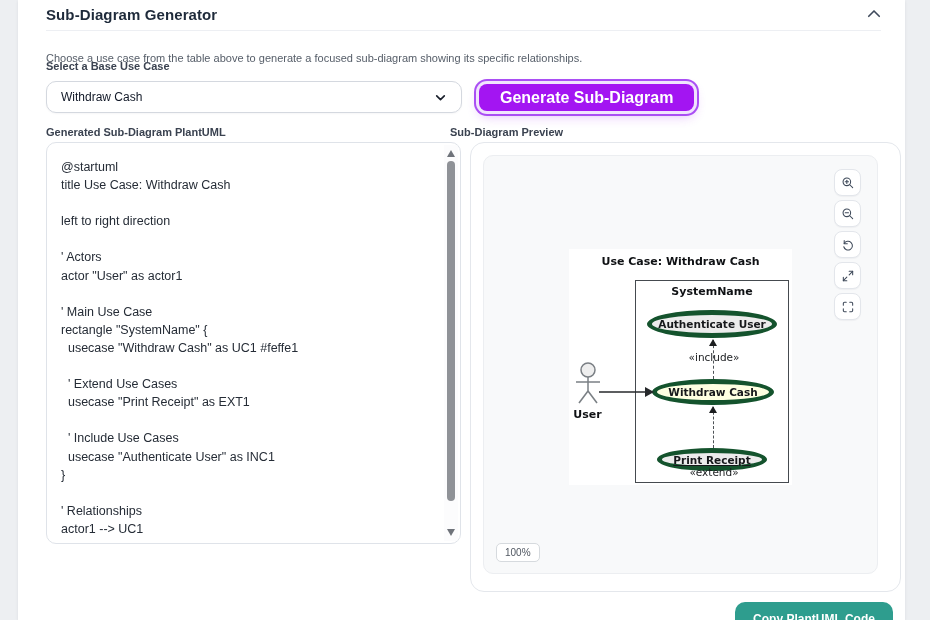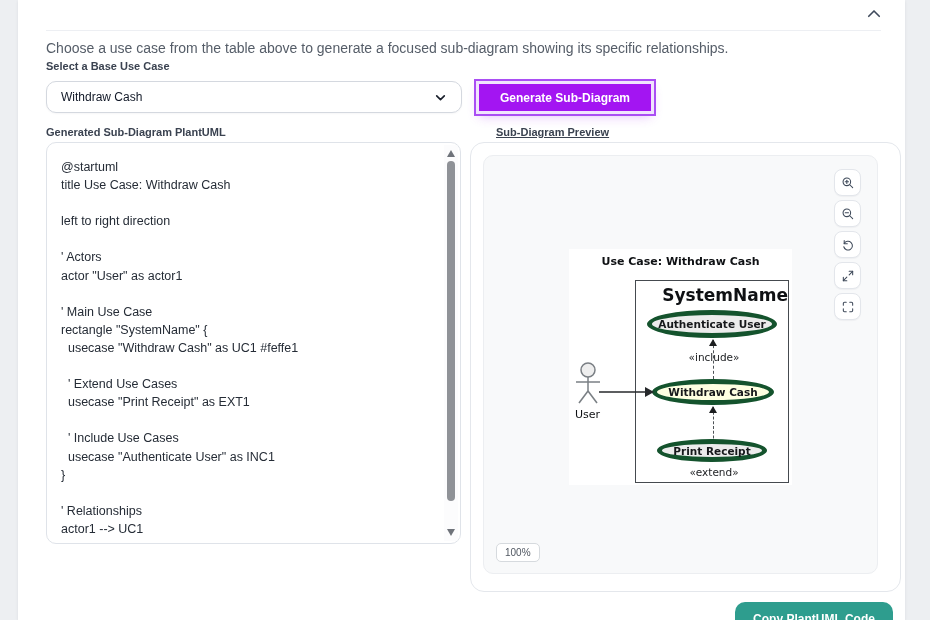--- a/index.html
+++ b/index.html
@@ -15,44 +15,44 @@
     background:#ffffff; box-shadow:0 1px 3px rgba(16,24,40,.08);
   }
   
   .hd-title {
     position:absolute; left:28px; top:6px;
     font-size:15px; font-weight:bold; color:#1e2a3a; letter-spacing:.1px;
   }
   .hd-chevron { position:absolute; left:846px; top:5px; width:20px; height:18px; cursor:pointer; }
   .hd-rule { position:absolute; left:28px; right:24px; top:30px; height:1px; background:#edeff3; }
   .hd-desc {
-    position:absolute; left:28px; top:40px; font-size:14px; color:#555d68;text-align:right;
+    position:absolute; left:28px; top:52px; font-size:11px; color:#555d68;text-align:right;
   }
   
   .sel-label {
     position:absolute; left:28px; top:60px; font-size:11px; font-weight:600; color:#3a4250;
   }
   .select {
     position:absolute; left:28px; top:81px; width:416px; height:32px;
     background:#fff; border:1px solid #d4d8df; border-radius:10px;
     display:flex; align-items:center; padding:0 14px;
     font-size:12px; color:#111827; cursor:pointer;
     box-shadow:0 1px 2px rgba(16,24,40,.04);
   }
   .select .val { flex:1; }
   .gen-btn {
     position:absolute; left:461px; top:84px; height:27px;
-    background:#a315f2; color:#fff; border:none; border-radius:0;
-    font-family:"Liberation Sans",sans-serif; font-size:12px; font-weight:bold;
+    background:#a315f2; color:#fff; border:none; border-radius:8px;
+    font-family:"Liberation Sans",sans-serif; font-size:16px; font-weight:bold;
     padding:0 21px; cursor:pointer;
     box-shadow:0 0 0 3px #f0e4fd, 0 0 0 5px #aa4ef4, 0 5px 12px rgba(160,32,240,.30);
   }
   
   .panel-label { position:absolute; top:126px; font-size:11px; font-weight:600; color:#3a4250; }
-  .pl-left { left:28px; } .pl-right { left:478px;text-decoration:underline; }
+  .pl-left { left:28px; } .pl-right { left:432px; }
   
   .code-panel {
     position:absolute; left:28px; top:142px; width:415px; height:402px;
     background:#fff; border:1px solid #dfe3e9; border-radius:10px; overflow:hidden;
   }
   .code-text {
     position:absolute; left:14px; top:15px; right:22px; bottom:4px;
     white-space:pre; font-family:"Liberation Sans",sans-serif;
     font-size:12.5px; line-height:18.1px; color:#252c36; overflow:hidden;
   }
@@ -93,71 +93,72 @@
   }
   .dtitle {
     position:absolute; left:0; right:0; top:6px; text-align:center;
     font-size:11px; font-weight:bold; color:#0f1114;
   }
   .sysrect {
     position:absolute; left:66px; top:31px; width:154px; height:203px;
     border:1.5px solid #454a4f; background:transparent;
   }
   .sysname {
-    position:absolute; left:0; right:0; top:4px; text-align:right;
-    font-size:17px; font-weight:bold; color:#0f1114;
+    position:absolute; left:0; right:0; top:4px; text-align:center;
+    font-size:11px; font-weight:bold; color:#0f1114;
   }
   .ellipse {
     position:absolute; border:5px solid #14532d; border-radius:50%;
     display:flex; align-items:center; justify-content:center;
     font-size:10.5px; font-weight:bold; color:#16181b; white-space:nowrap;
   }
   .el-auth  { left:78px;  top:61px;  width:130px; height:28px; background:#ececec; }
   .el-main  { left:83px;  top:130px; width:122px; height:26px; }
-  .el-print { left:88px;  top:190px; width:110px; height:23px; background:#ececec; }
+  .el-print { left:88px;  top:199px; width:110px; height:23px; background:#ececec;text-decoration:underline; }
   .dash-line { position:absolute; width:0; border-left:1px dashed #4e5357; }
   .dl-include { left:144px; top:91px;  height:39px; }
   .dl-extend  { left:144px; top:158px; height:41px; }
   .arrow-up {
     position:absolute; width:0; height:0;
     border-left:4px solid transparent; border-right:4px solid transparent;
     border-bottom:7px solid #1c1e20;
   }
   .ah-include { left:140px; top:90px; }
   .ah-extend  { left:140px; top:157px; }
   .rel-label {
     position:absolute; left:94px; width:102px; text-align:center;
     font-size:10.5px; color:#1a1c1f; font-weight:normal;
   }
   .rl-include { top:102px; }
   .rl-extend  { top:169px;margin-top:48px; }
   .actor-svg { position:absolute; left:4px; top:111px; }
   .actor-name {
     position:absolute; left:0px; top:159px; width:37px; text-align:center;
-    font-size:11px; font-weight:normal; color:#0f1114;
+    font-size:11px; font-weight:bold; color:#0f1114;
   }
   .assoc-svg { position:absolute; left:30px; top:136px; }
   .zoom-badge {
     position:absolute; left:12px; top:387px; background:#fff;
     border:1px solid #d6dade; border-radius:5px; padding:3px 8px;
     font-size:10px; color:#4f5660;
   }
   
   .copy-btn {
     position:absolute; left:717px; top:602px; width:158px; height:36px;
     background:#2e9d8e; border:none; border-radius:10px; cursor:pointer;
     color:#fff; font-family:"Liberation Sans",sans-serif; font-size:12px; font-weight:bold;
     display:flex; justify-content:center; align-items:flex-start; padding-top:10px;
   }
 </style>
 </head>
 <body>
 
 <div class="card">
 
+  <div class="hd-title">Sub-Diagram Generator</div>
   <div class="hd-chevron">
     <svg width="20" height="18" viewBox="0 0 24 24" fill="none">
       <path d="M5 15l7-7 7 7" stroke="#3f4a5c" stroke-width="2.2" stroke-linecap="round" stroke-linejoin="round"></path>
     </svg>
   </div>
   <div class="hd-rule"></div>
   <div class="hd-desc">Choose a use case from the table above to generate a focused sub-diagram showing its specific relationships.</div>
 
   <div class="sel-label">Select a Base Use Case</div>
   <div class="select">

